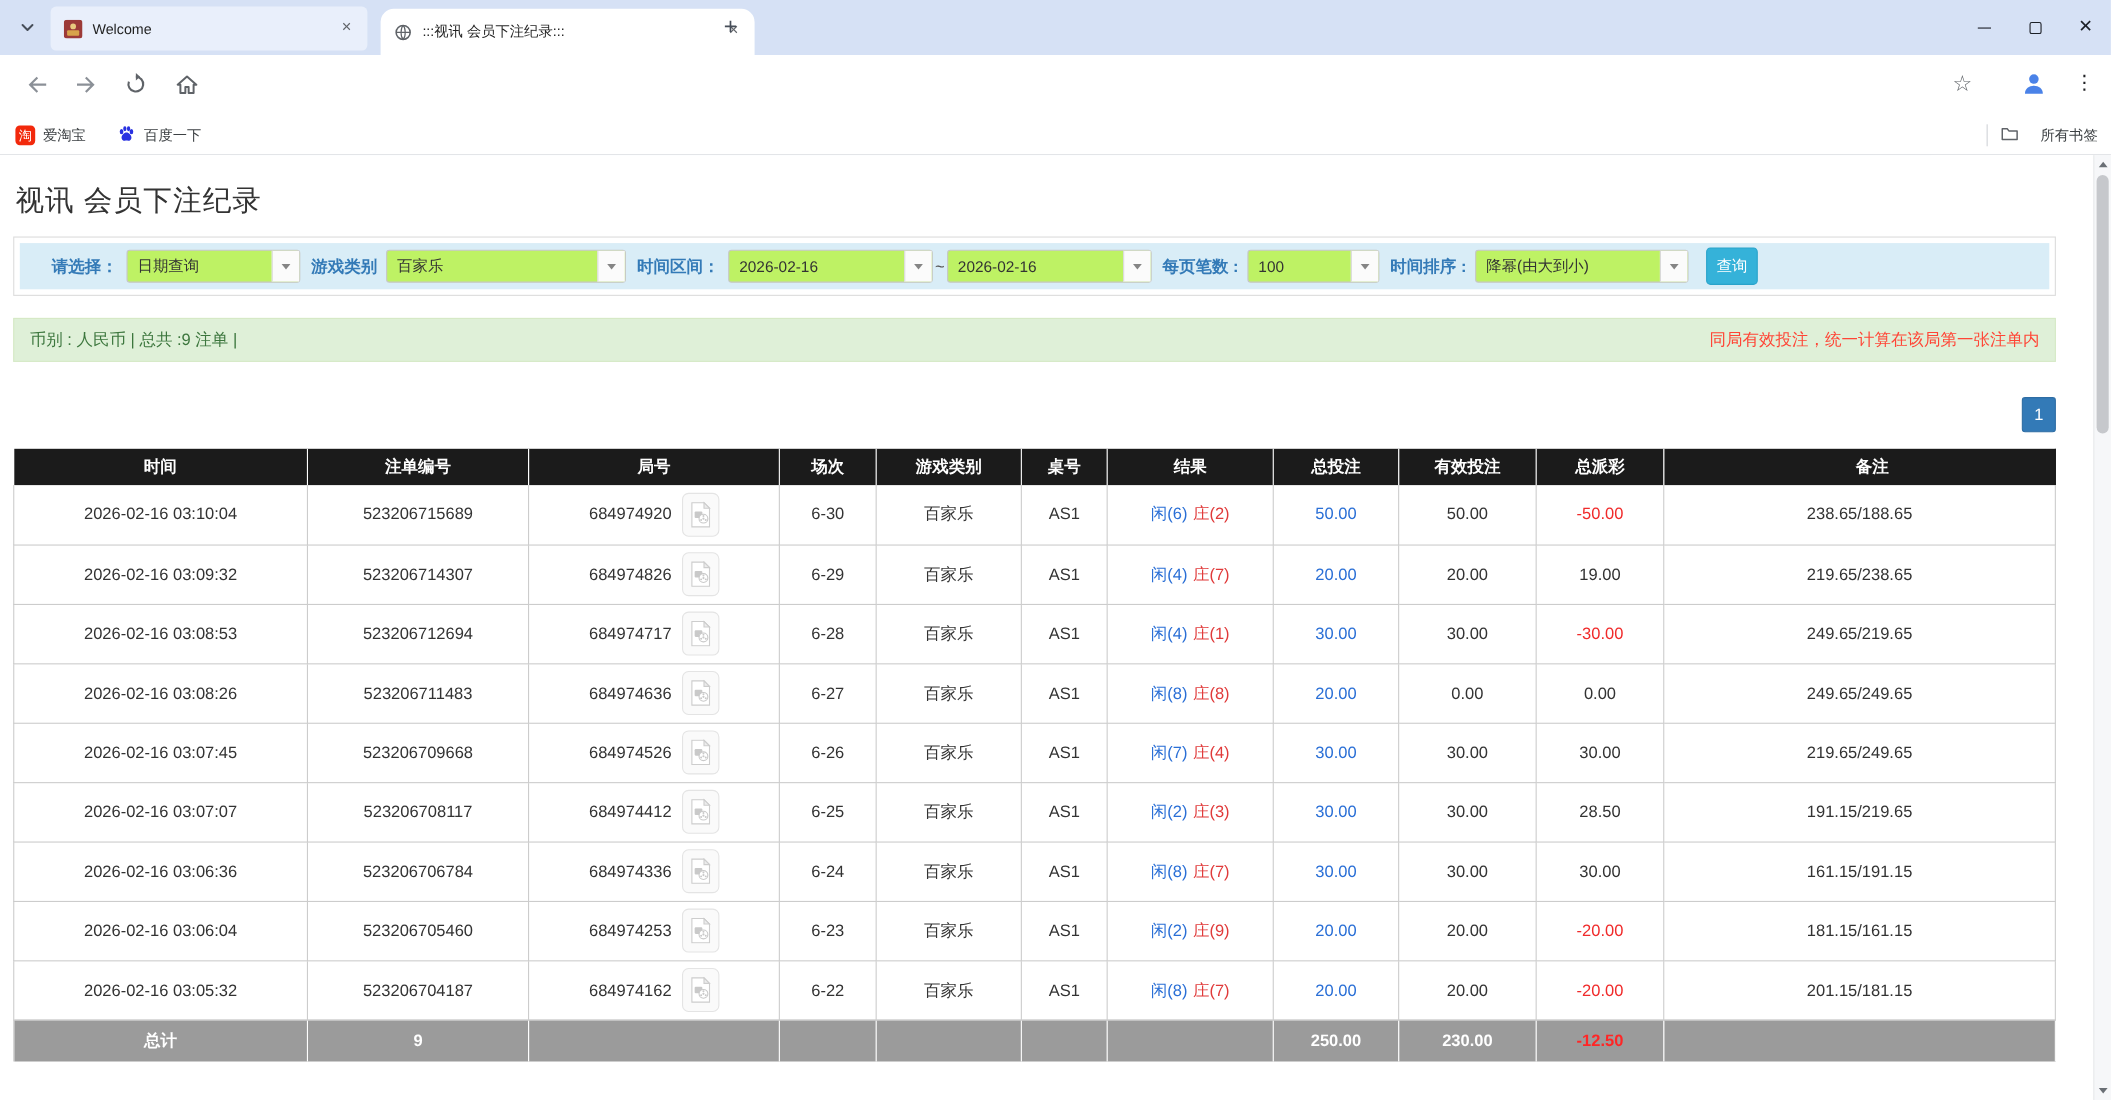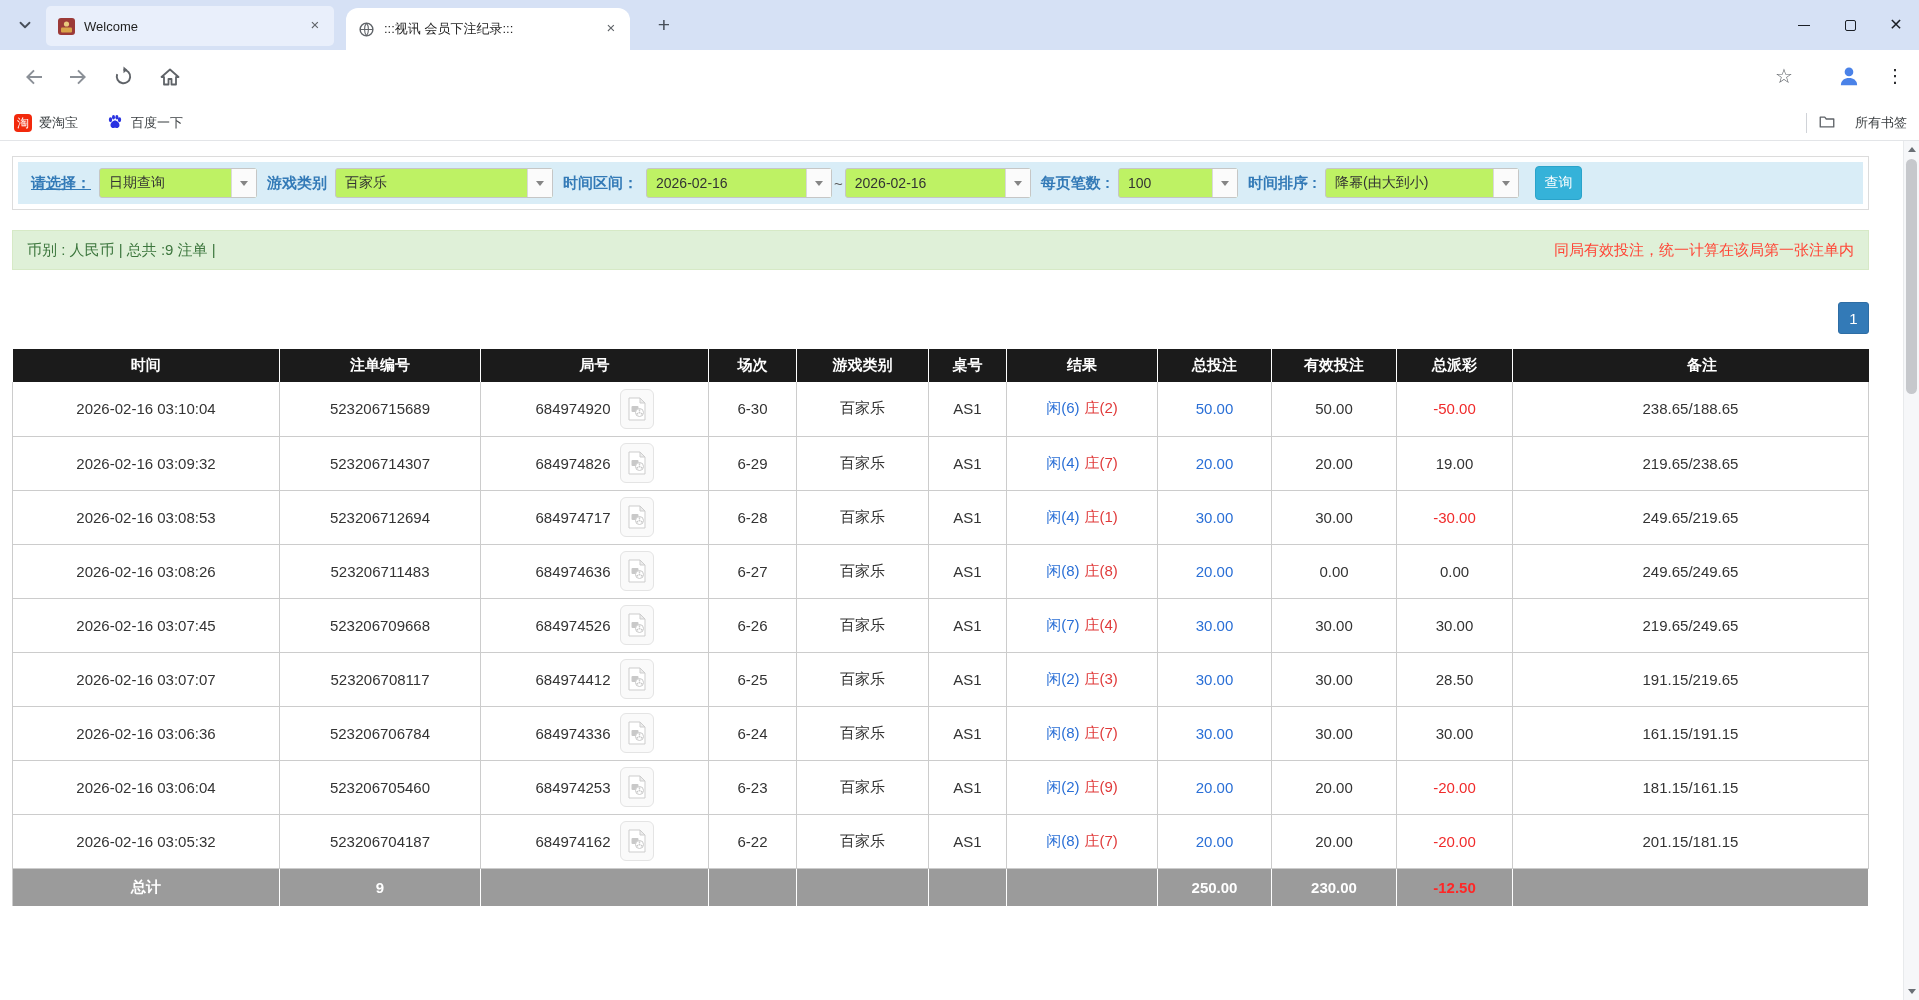--- a/index.html
+++ b/index.html
@@ -4,21 +4,21 @@
 <style>
   * { box-sizing: border-box; margin: 0; padding: 0; }
   html,body { width:1919px; height:1000px; overflow:hidden;
     font-family:"Liberation Sans","DejaVu Sans",sans-serif; background:#fff; }
 
   
   .tabstrip { position:absolute; top:0; left:0; width:1919px; height:50px; background:#d6e1f5; }
   .tab-caret { position:absolute; left:16px; top:16px; width:18px; height:18px; cursor:pointer; }
   .tab { position:absolute; top:8px; height:42px; display:flex; align-items:center; padding:0 10px 0 12px; }
   .tab-inactive { left:46px; width:288px; background:#e9effb; border-radius:5px; height:40px; top:6px; }
-  .tab-active { left:346px; width:284px; background:#fff; border-radius:12px 12px 0 0; }
+  .tab-active { left:346px; width:340px; background:#fff; border-radius:12px 12px 0 0; }
   .tab-title { font-size:13px; color:#1f1f1f; margin-left:9px; flex:1; white-space:nowrap; overflow:hidden; }
   .tab-close { width:18px; height:18px; border-radius:50%; text-align:center; line-height:16px;
     font-size:15px; color:#5f6368; cursor:pointer; }
   .favicon { width:17px; height:17px; flex:0 0 auto; }
   .newtab { position:absolute; left:652px; top:13px; width:24px; height:24px; font-size:21px; line-height:23px;
     text-align:center; color:#474e59; cursor:pointer; }
   .win-controls { position:absolute; right:0; top:0; height:50px; display:flex; align-items:center; }
   .winbtn { width:46px; height:50px; display:flex; align-items:center; justify-content:center; cursor:pointer; color:#1b1f26; }
   .win-min-glyph { width:12px; border-top:1.6px solid #1b1f26; }
   .win-max-glyph { width:11px; height:11px; border:1.5px solid #1b1f26; border-radius:2px; }
@@ -50,21 +50,21 @@
   .tri-down { width:0; height:0; border:4px solid transparent; border-top:5px solid #6a6f75; margin-bottom:-3px; }
   .vs-thumb { position:absolute; left:2px; width:11px; top:18px; height:235px; background:#c6c8cc; border-radius:6px; cursor:pointer; }
 
   
   .content { position:absolute; top:141px; left:0; width:1903px; height:859px; background:#fff; overflow:hidden; }
   .page-title { margin:24px 0 0 14px; font-size:26px; font-weight:500; color:#333; letter-spacing:1px; }
 
   .filter-outer { margin:15px 34px 0 12px; border:1px solid #dcdcdc; padding:5px; background:#fff; }
   .filter-bar { background:var(--filter-bar-bg,#d9edf7); height:42px; display:flex; align-items:center; padding:0 11px; }
   .flabel { color:var(--accent-blue,#337ab7); font-weight:bold; font-size:15px; white-space:nowrap; margin:0 8px 0 10px; }
-  .flabel:first-child { margin-left:2px;text-decoration:underline; }
+  .flabel:first-child { margin-left:18px; }
   .combo { height:30px; background:#bef264; border:1px solid #c6c6c6; border-radius:3px; display:flex; align-items:stretch; cursor:pointer; }
   .combo-text { padding:0 9px; font-size:14px; color:#333; flex:1; display:flex; align-items:center; white-space:nowrap; overflow:hidden; }
   .combo-arrow { width:25px; border-left:1px solid #d9d9d9; background:#fbfbfb; display:flex; align-items:center; justify-content:center; }
   .combo-arrow b { width:0; height:0; border:4px solid transparent; border-top:5px solid #858585; margin-top:5px; }
   .tilde { font-size:15px; color:#555; margin:0 2px; }
   .query-btn { width:47px; height:34px; margin-left:16px; background:var(--query-button,#35b2d9); color:#fff;
     border:1px solid #2aa3ca; border-radius:4px; font-size:14px; cursor:pointer;
     font-family:"Liberation Sans","DejaVu Sans",sans-serif; }
 
   .summary-bar { margin:20px 34px 0 12px; background:var(--summary-bar-bg,#dff0d8); border:1px solid #d6e9c6;
@@ -225,20 +225,21 @@
     <span>
       <svg width="18" height="18" viewBox="0 0 24 24">
           <path d="M3 5.5h6l2 2.5h10v10.5H3z" fill="none" stroke="#5f6368" stroke-width="1.8" stroke-linejoin="round"></path>
         </svg>
     </span>
     <span>所有书签</span>
   </div>
 </div>
 
 <div class="content">
+  <h1 class="page-title">视讯 会员下注纪录</h1>
 
   <div class="filter-outer">
     <div class="filter-bar">
       <span class="flabel">请选择：</span>
       <div class="combo" style="width:158px">
         <span class="combo-text">日期查询</span>
         <span class="combo-arrow">
             <b></b>
           </span>
       </div>

